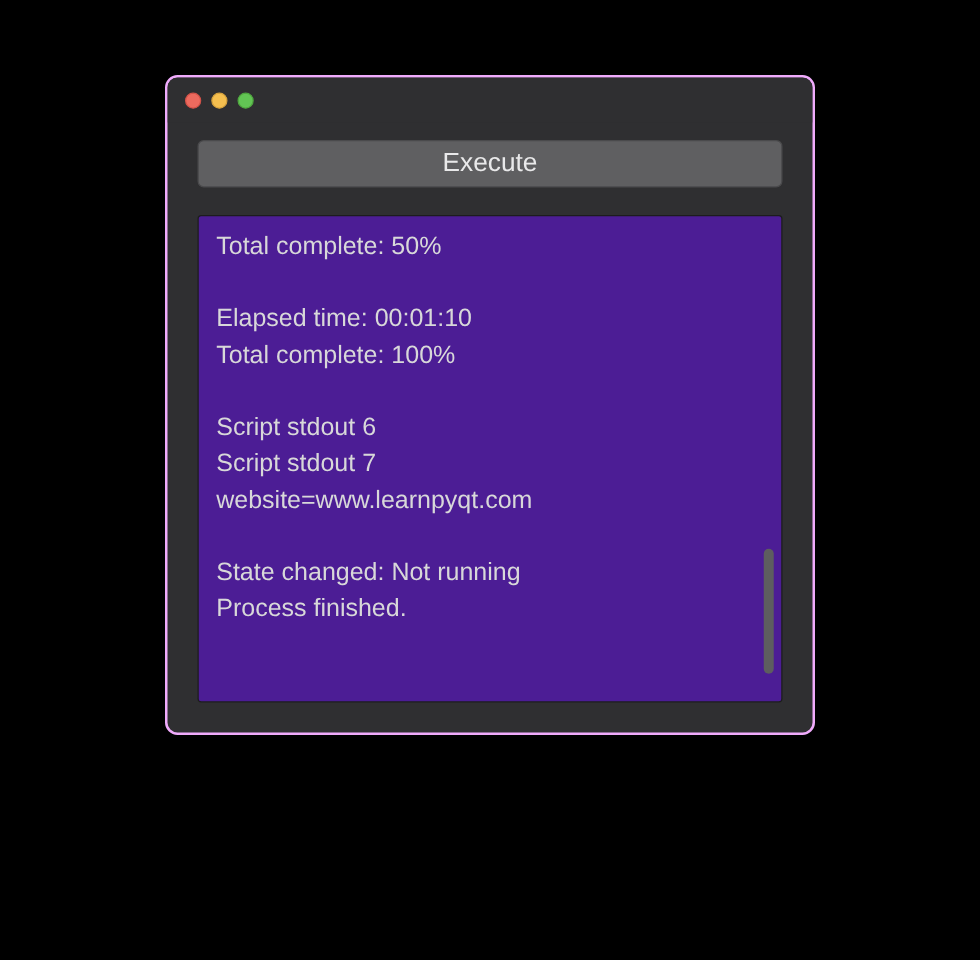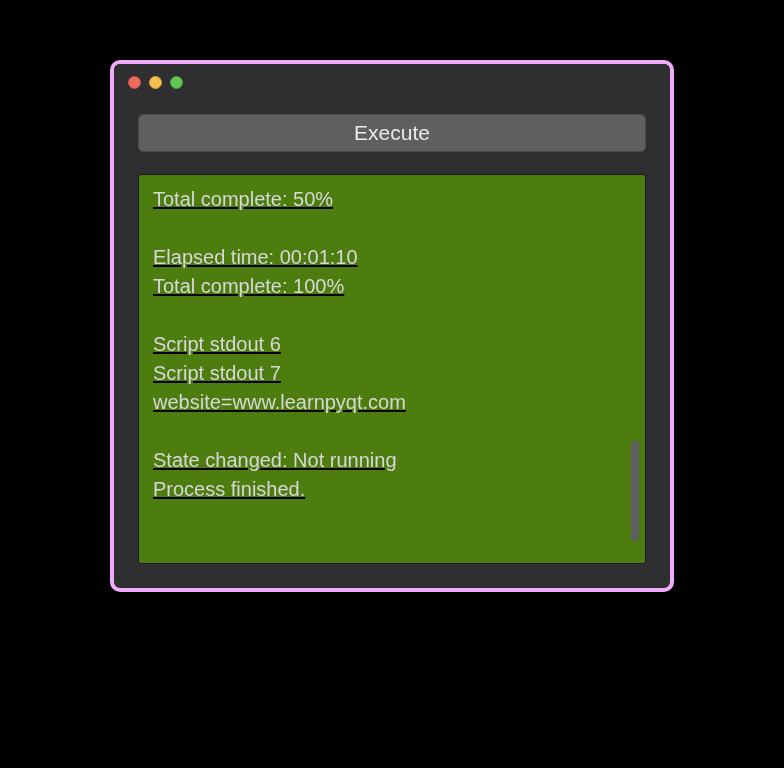--- a/index.html
+++ b/index.html
@@ -7,27 +7,26 @@
       background: #000;
       width: 784px;
       height: 768px;
       font-family: -apple-system, BlinkMacSystemFont, "Helvetica Neue", Arial, sans-serif;
       display: flex;
       align-items: flex-start;
       justify-content: center;
       padding-top: 60px;
     }
     .window {
-      width: 564px;
+      width: 520px;
       background: #2f2f31;
       border-radius: 10px;
       box-shadow: 0 20px 60px rgba(0,0,0,0.6);
       overflow: hidden;
-      border: 4px solid #f0abfc;
-      text-decoration: underline;
+      border: 2px solid #f0abfc;
     }
     .titlebar {
       height: 36px;
       display: flex;
       align-items: center;
       padding: 0 14px;
       background: #2f2f31;
     }
     .traffic {
       display: flex;
@@ -52,21 +51,21 @@
       border: 1px solid #4a4a4c;
       border-radius: 5px;
       font-size: 21px;
       font-weight: 400;
       cursor: pointer;
       font-family: inherit;
     }
     .output-wrap {
       position: relative;
       margin-top: 22px;
-      background: #4d7c0f;
+      background: #4c1d95;
       border: 1px solid #1c1c1e;
       border-radius: 3px;
       padding: 10px 14px 14px 14px;
       height: 390px;
       overflow: hidden;
     }
     .output-text {
       color: #d8d8d9;
       font-size: 20px;
       line-height: 1.45;

